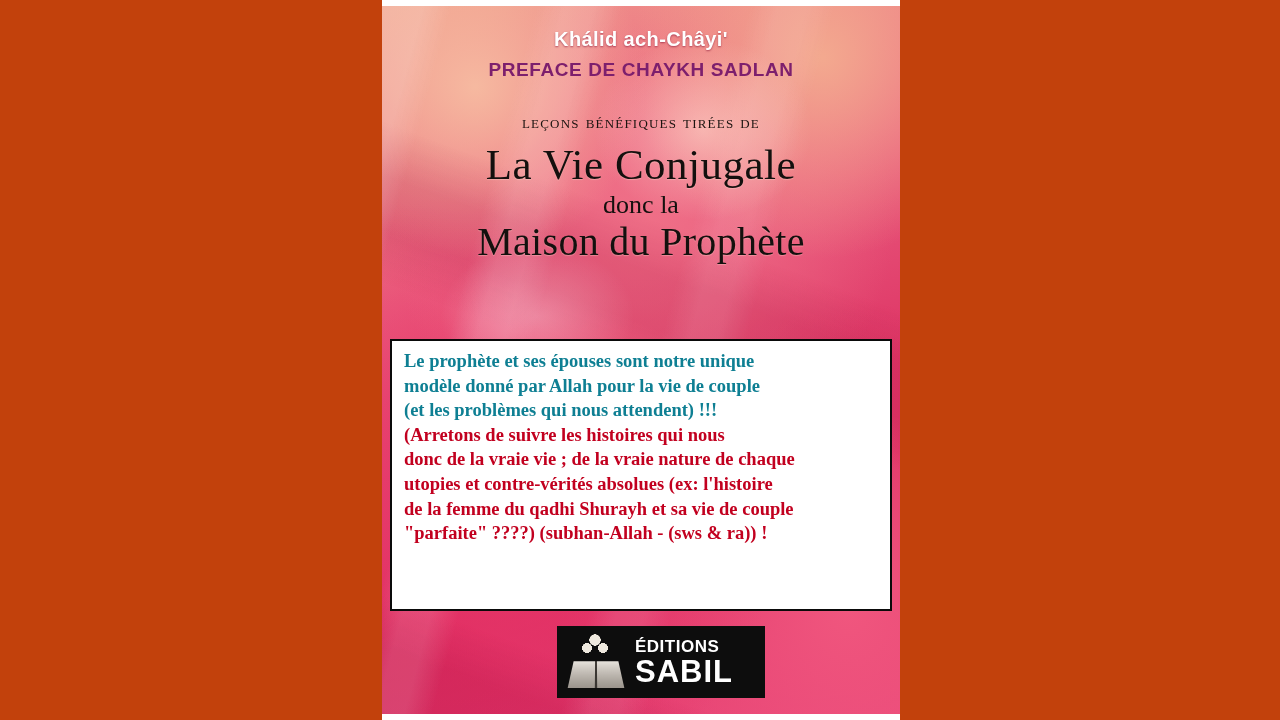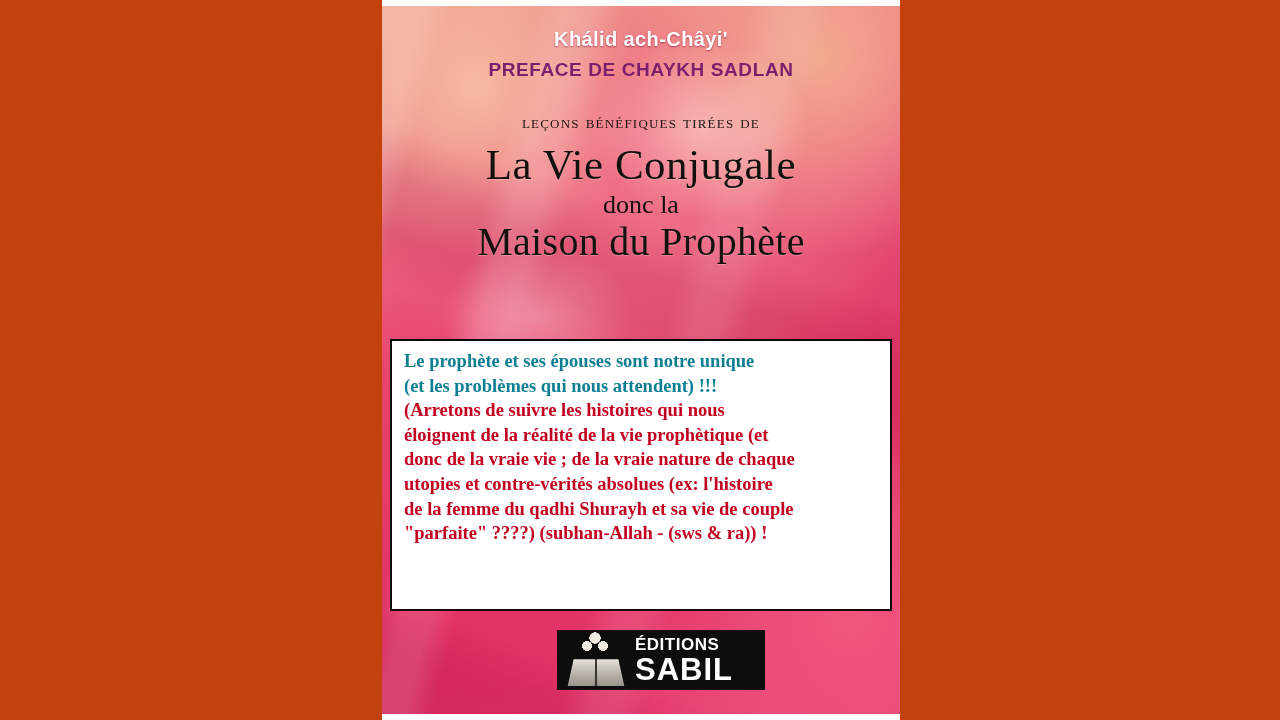--- a/index.html
+++ b/index.html
@@ -139,23 +139,23 @@
     font-weight: bold;
     white-space: nowrap;
   }
   .note-teal { color: #0e7f93; }
   .note-red  { color: #c2001f; }
 
   
   .logo-box {
     position: absolute;
     left: 175px;
-    bottom: 30px;
+    bottom: 22px;
     width: 208px;
-    height: 60px;
+    height: 72px;
     background: #0d0d0d;
     display: flex;
     align-items: center;
     padding-left: 6px;
     box-sizing: border-box;
   }
   .logo-mark {
     position: relative;
     width: 66px;
     height: 60px;
@@ -238,23 +238,23 @@
       <div class="author">Khálid ach-Châyi'</div>
       <div class="preface">PREFACE DE CHAYKH SADLAN</div>
       <div class="kicker">LEÇONS BÉNÉFIQUES TIRÉES DE</div>
       <div class="main-title">La Vie Conjugale</div>
       <div class="subtitle-small">donc la</div>
       <div class="main-title-2">Maison du Prophète</div>
     </div>
 
     <div class="note-box">
       <div class="note-line note-teal">Le prophète et ses épouses sont notre unique</div>
+      <div class="note-line note-teal">modèle donné par Allah pour la vie de couple</div>
       <div class="note-line note-teal"> (et les problèmes qui nous attendent) !!!</div>
       <div class="note-line note-red">(Arretons de suivre les histoires qui nous</div>
-      <div class="note-line note-red">éloignent de la réalité de la vie prophètique (et</div>
       <div class="note-line note-red">donc de la vraie vie ; de la vraie nature de chaque</div>
       <div class="note-line note-red">utopies et contre-vérités absolues (ex: l'histoire</div>
       <div class="note-line note-red">de la femme du qadhi Shurayh et sa vie de couple</div>
       <div class="note-line note-red">"parfaite" ????) (subhan-Allah - (sws &amp; ra)) !</div>
     </div>
 
     <div class="logo-box">
       <div class="logo-mark">
         <div class="plant"></div>
         <div class="book"></div>

